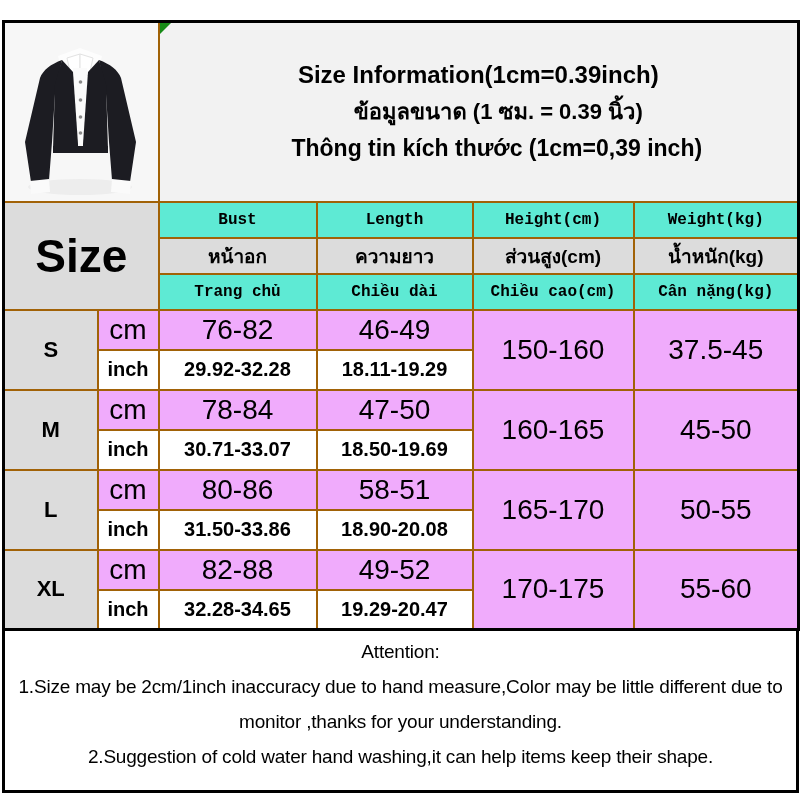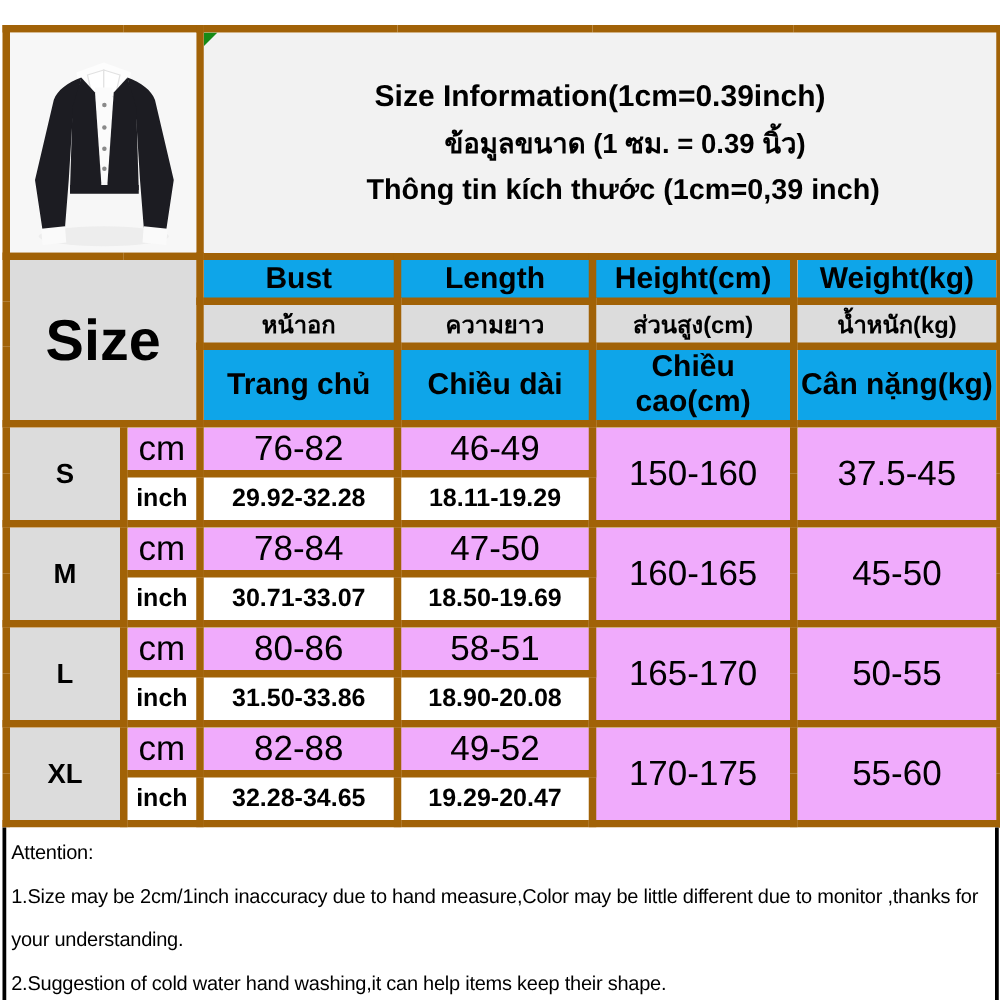--- a/index.html
+++ b/index.html
@@ -18,21 +18,21 @@
     top: 20px;
     width: 795px;
   }
   table.size-table {
     border-collapse: collapse;
     table-layout: fixed;
     width: 795px;
     border: 3px solid #000;
   }
   table.size-table td {
-    border: 6px solid #a16207;
+    border: 2px solid #a16207;
     text-align: center;
     vertical-align: middle;
     padding: 0;
     overflow: hidden;
   }
   
   col.c-size   { width: 94px; }
   col.c-unit   { width: 61px; }
   col.c-bust   { width: 158px; }
   col.c-length { width: 156px; }
@@ -56,37 +56,37 @@
   .corner-marker {
     position: absolute;
     top: 0;
     left: 0;
     width: 0;
     height: 0;
     border-top: 11px solid #168a16;
     border-right: 11px solid transparent;
   }
 
-  .hdr   { background: #0ea5e9; font-weight: bold; font-size: 24px; }
+  .hdr   { background: #5eead4; font-weight: bold; font-size: 16px; font-family: Liberation Mono, monospace; }
   .hdr-th{ background: #dcdcdc; font-weight: bold; font-size: 19px; }
   .size-big { background: #dcdcdc; font-weight: bold; font-size: 46px; }
   .size-letter { background: #dcdcdc; font-weight: bold; font-size: 22px; }
   .cell-gray  { background: #f0abfc; font-weight: normal; font-size: 28px; }
   .cell-white { background: #ffffff; font-weight: bold; font-size: 20px; }
 
   .attention-box {
     border: 3px solid #000;
     border-top: none;
     background: #ffffff;
     width: 783px;
     min-height: 134px;
-    padding: 3px 4px 4px 4px;
-    font-size: 16px;
+    padding: 3px 4px 16px 4px;
+    font-size: 19px;
     line-height: 35px;
-    text-align: left;
+    text-align: center;
     letter-spacing: -0.2px;
   }
   .attention-box div { white-space: normal; }
   svg { display: block; }
 </style>
 </head>
 <body>
 
 <div class="sheet">
   <table class="size-table">

